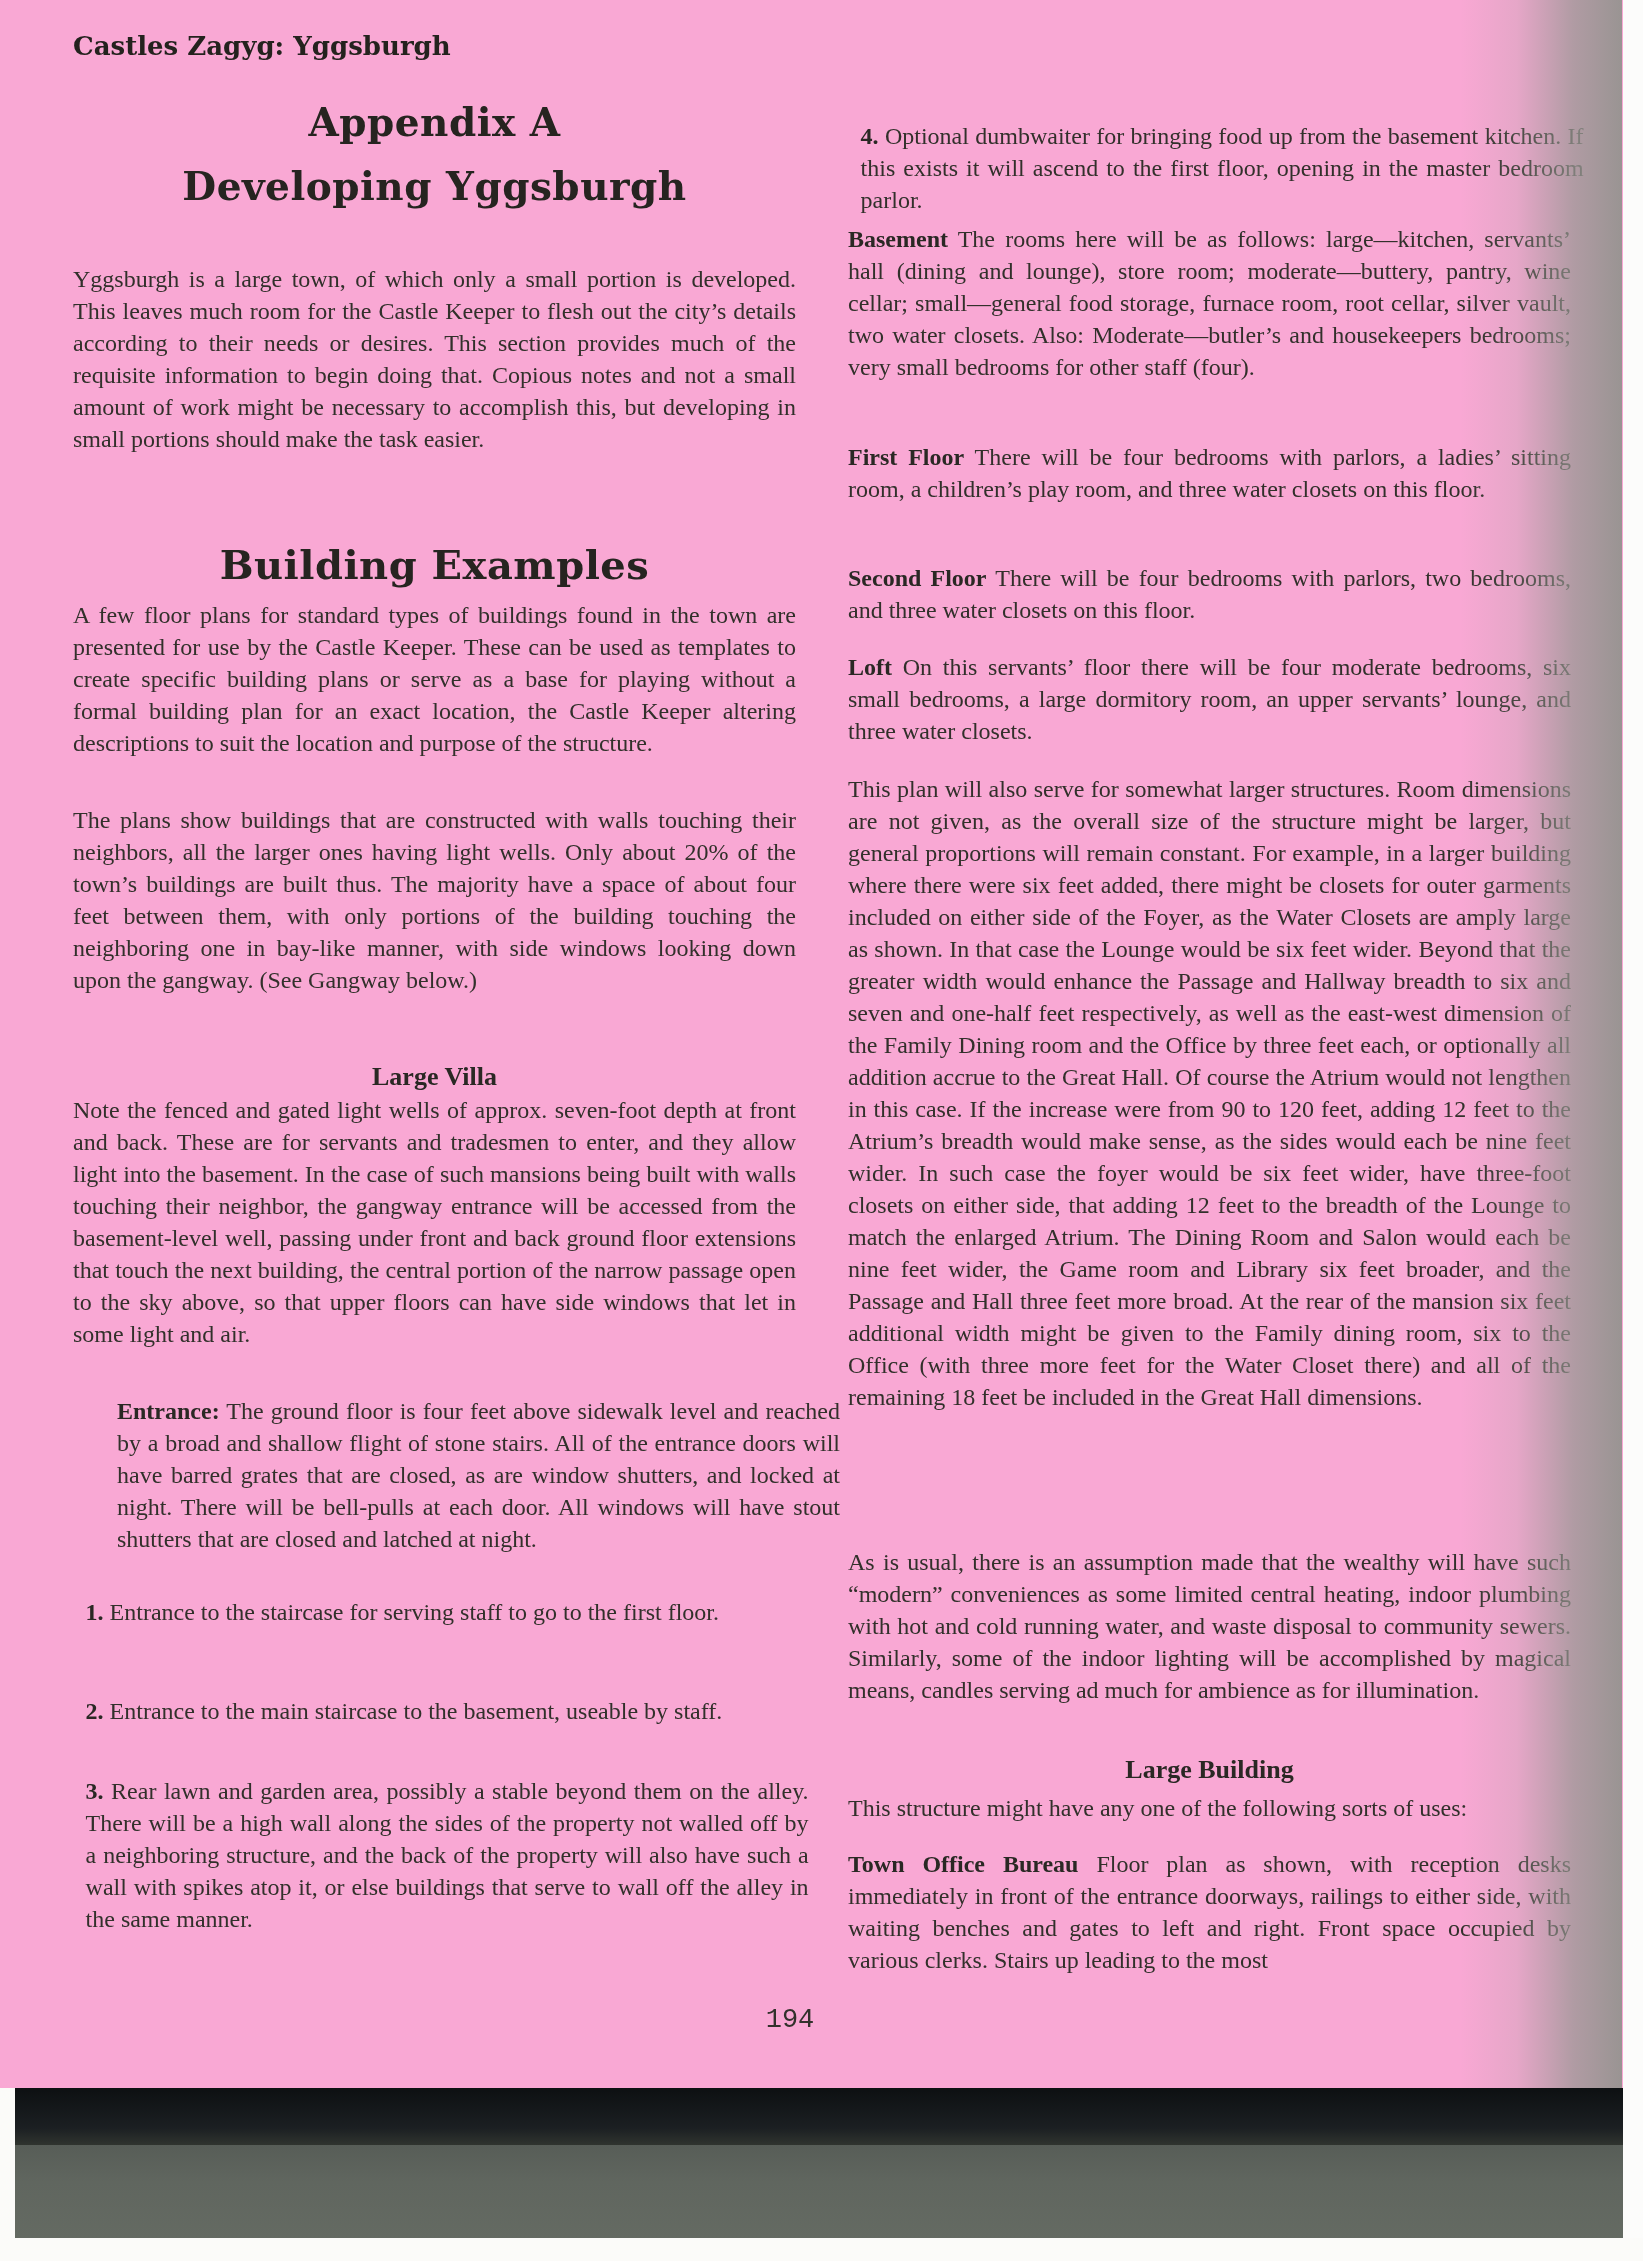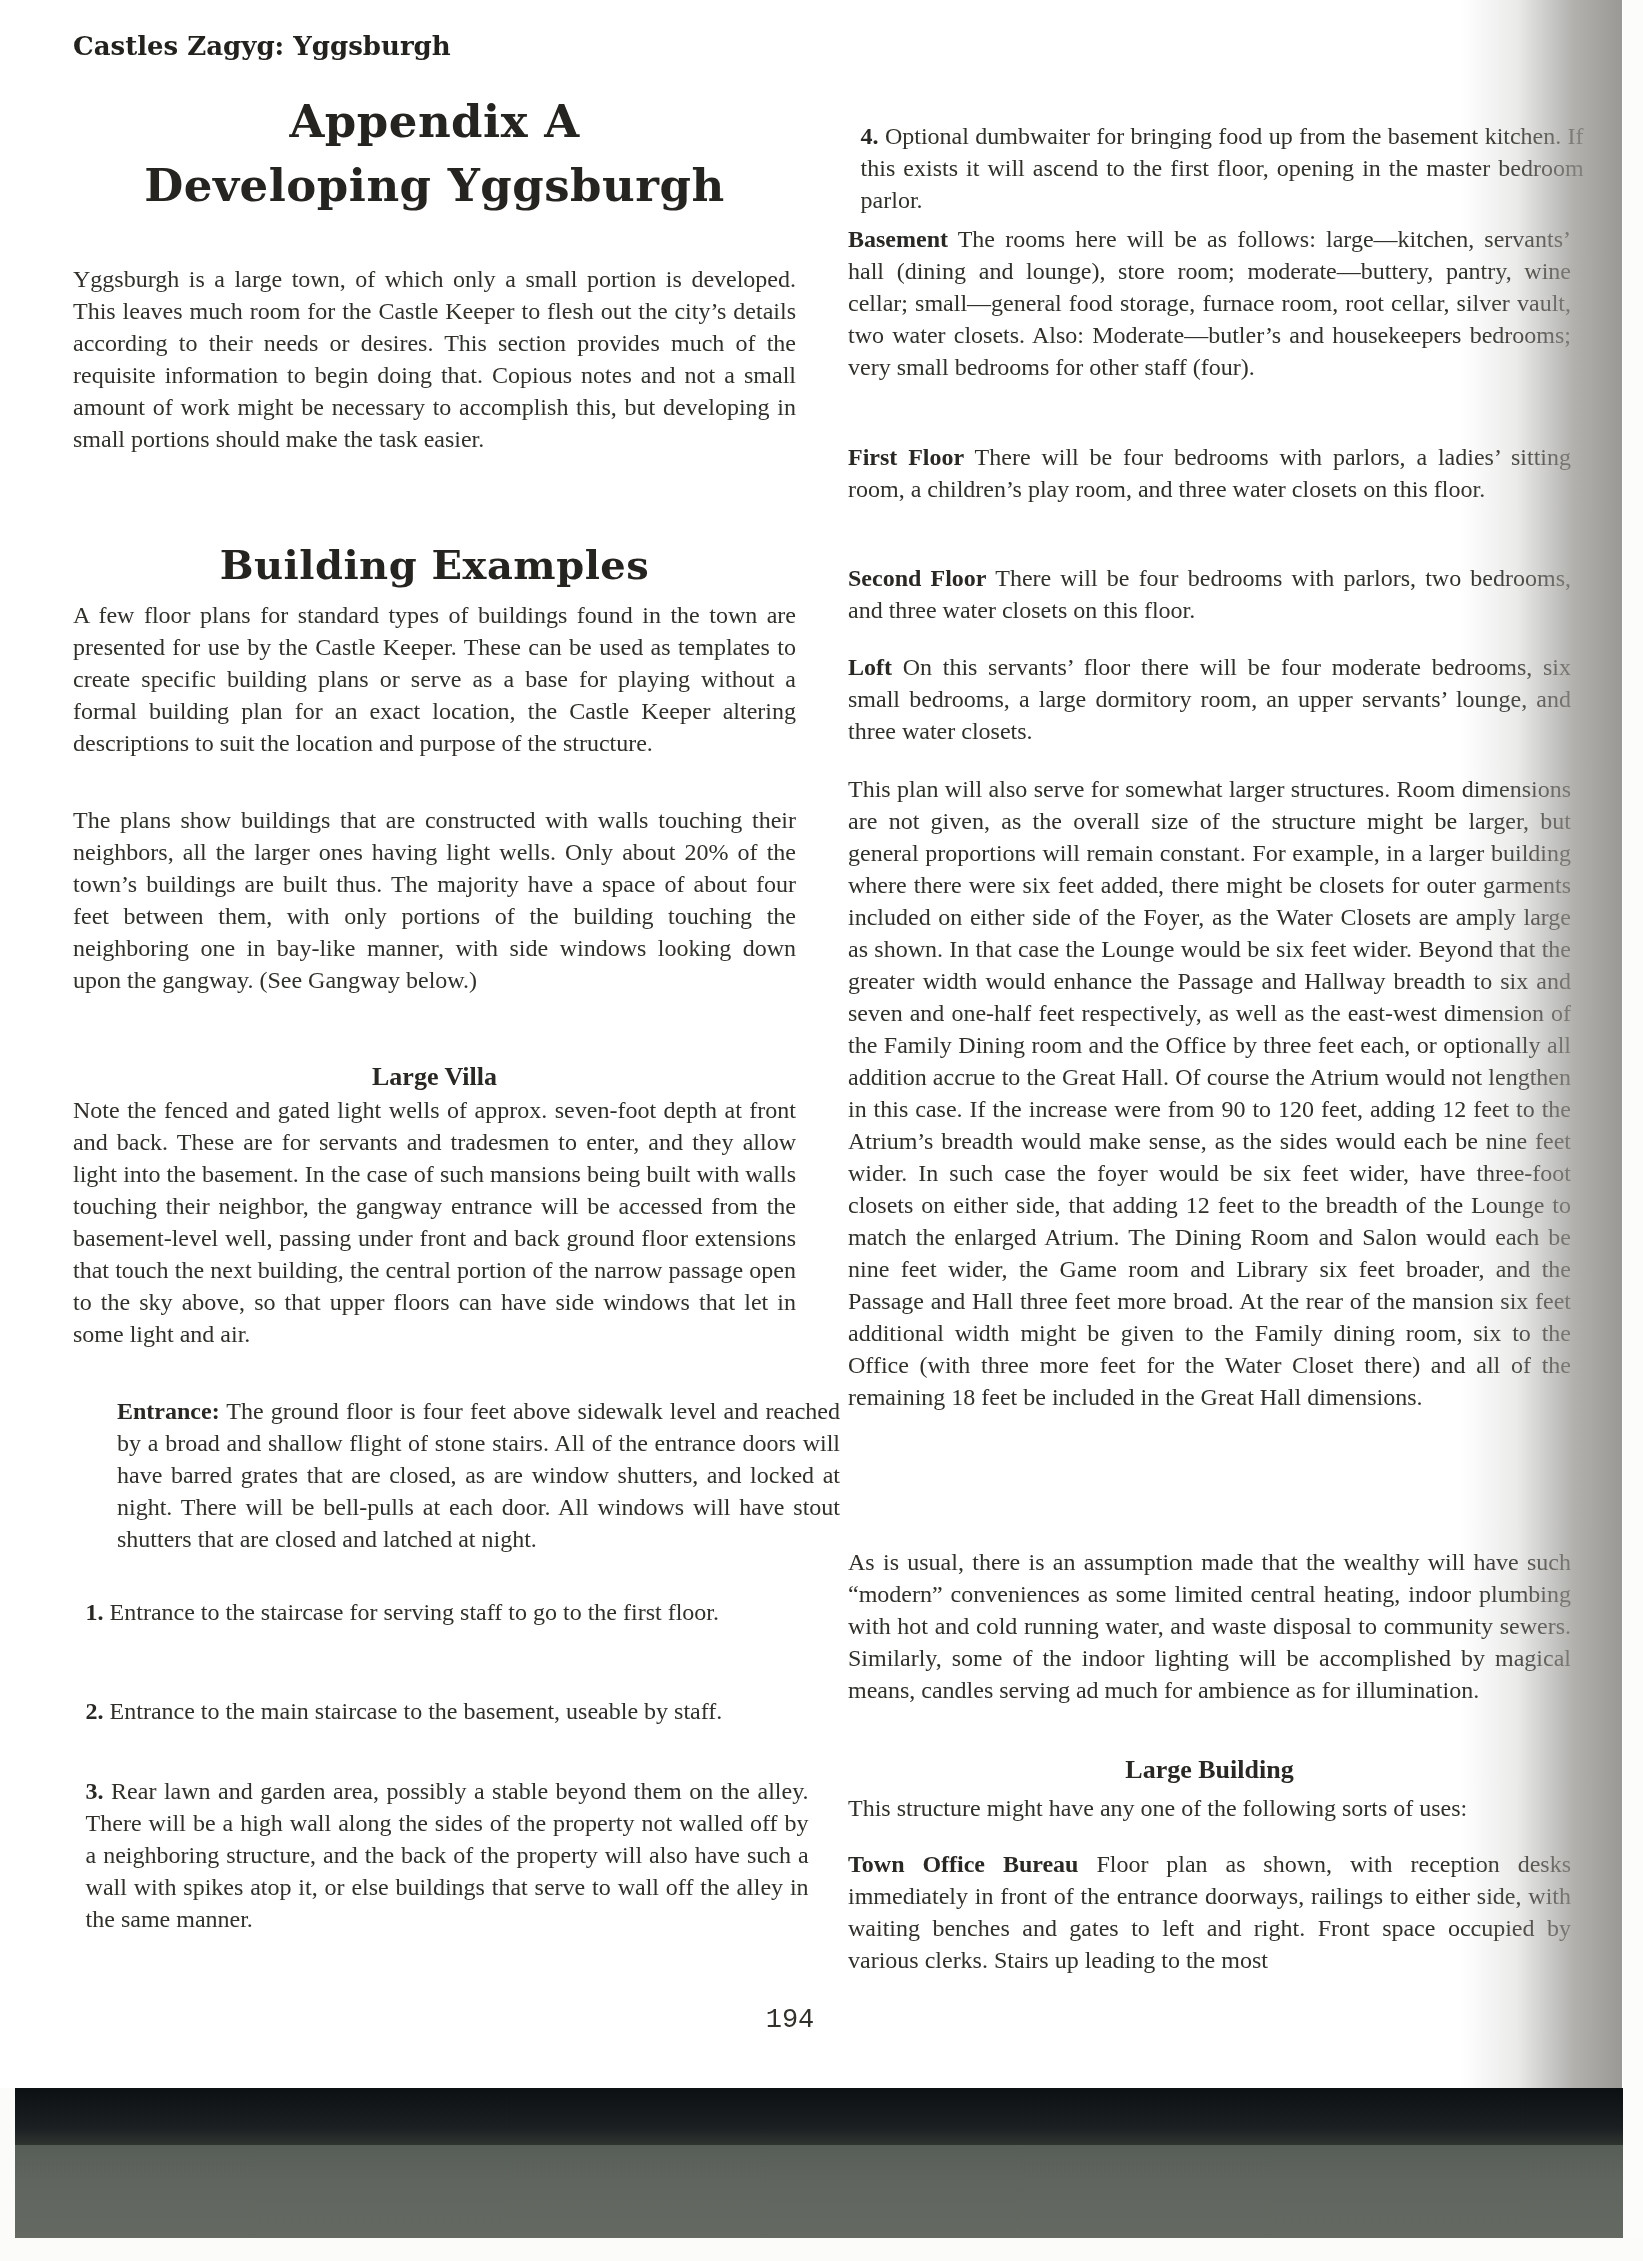--- a/index.html
+++ b/index.html
@@ -1,31 +1,31 @@
 <!DOCTYPE html>
 <html style="font-size:7.7px"><head>
 <meta charset="utf-8">
 <style>
   html,body{margin:0;padding:0;background:#e9e8e4;}
-  .scan{position:relative;width:1644px;height:2261px;background:#ffffff;
+  .scan{position:relative;width:1644px;height:2261px;background:#f9a8d4;
         font-family:"Liberation Serif",serif;color:#32302b;overflow:hidden;}
   
   .blk{position:absolute;width:723px;font-size:24px;line-height:32px;
        text-align:justify;letter-spacing:0px;}
   .lead{font-weight:bold;color:#2a2824;}
   .num{font-weight:bold;color:#2a2824;}
   .listitem{padding-left:12.6px;}
   
   .display{font-family:"DejaVu Serif",serif;font-weight:bold;color:#262420;
            text-align:center;letter-spacing:0.5px;}
   .running-head{position:absolute;left:73px;top:31px;width:774px;
                 font-family:"DejaVu Serif",serif;font-weight:bold;font-size:26px;
                 color:#24221e;text-align:left;letter-spacing:0px;}
   .page-title{position:absolute;left:73px;top:90px;width:723px;
-              font-size:45px;line-height:64px;}
+              font-size:39px;line-height:64px;}
   .h-building{position:absolute;left:73px;top:541px;width:723px;font-size:40px;}
   .h-minor{position:absolute;width:723px;text-align:center;font-weight:bold;
            font-size:26px;color:#2a2824;}
   .pagenum{position:absolute;left:720px;top:2005px;width:140px;text-align:center;
            font-family:Liberation Mono, monospace;font-size:27px;color:#33312c;}
   
   .gutter{position:absolute;left:1460px;top:0;width:162px;height:2098px;
           background:linear-gradient(to right,rgba(162,161,157,0) 0%,
                      rgba(162,161,157,0.22) 35%,rgba(152,151,147,0.75) 70%,
                      rgba(148,147,143,0.95) 100%);pointer-events:none;}

